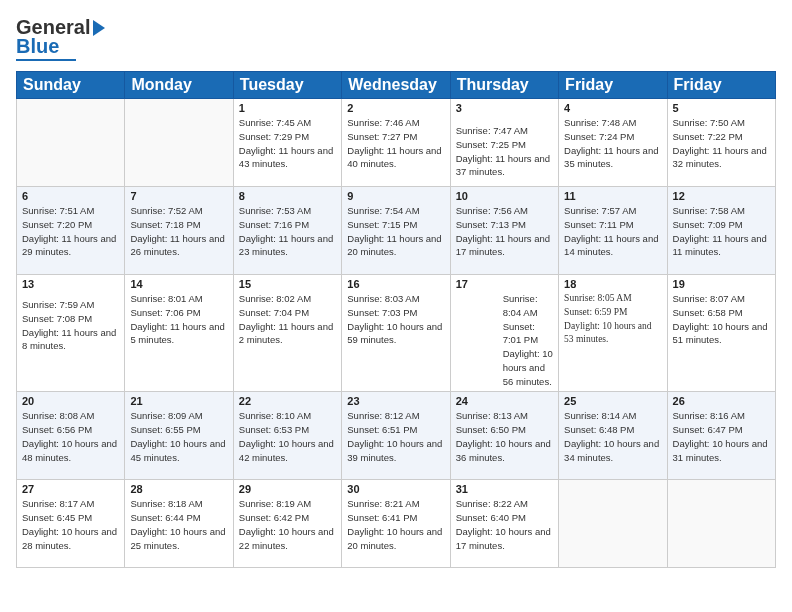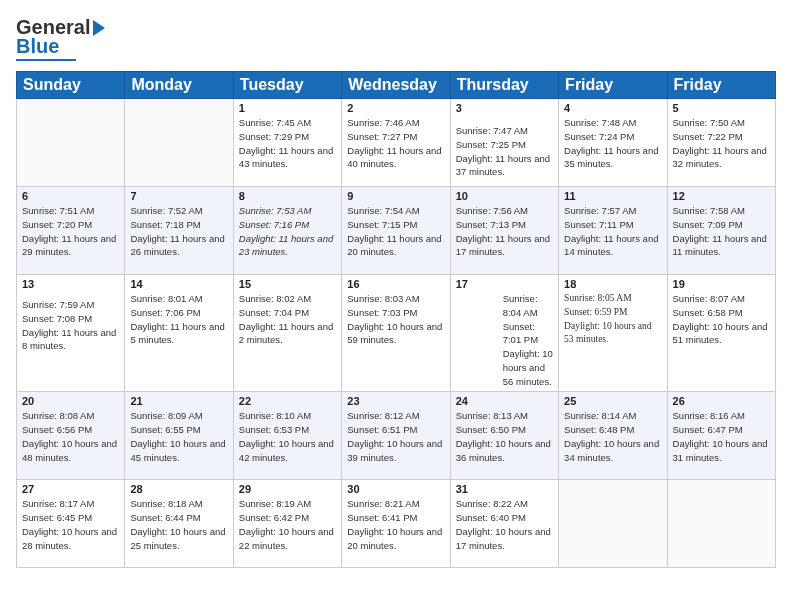--- a/index.html
+++ b/index.html
@@ -166,21 +166,21 @@
 Daylight: 11 hours and 29 minutes.</div>
           </td>
           <td>
             <span class="day-num">7</span>
             <div class="day-info" style="white-space: pre-line;">Sunrise: 7:52 AM
 Sunset: 7:18 PM
 Daylight: 11 hours and 26 minutes.</div>
           </td>
           <td>
             <span class="day-num">8</span>
-            <div class="day-info" style="white-space: pre-line; font-style: italic;">Sunrise: 7:53 AM
+            <div class="day-info" style="white-space: pre-line;">Sunrise: 7:53 AM
 Sunset: 7:16 PM
 Daylight: 11 hours and 23 minutes.</div>
           </td>
           <td>
             <span class="day-num">9</span>
             <div class="day-info" style="white-space: pre-line;">Sunrise: 7:54 AM
 Sunset: 7:15 PM
 Daylight: 11 hours and 20 minutes.</div>
           </td>
           <td>

